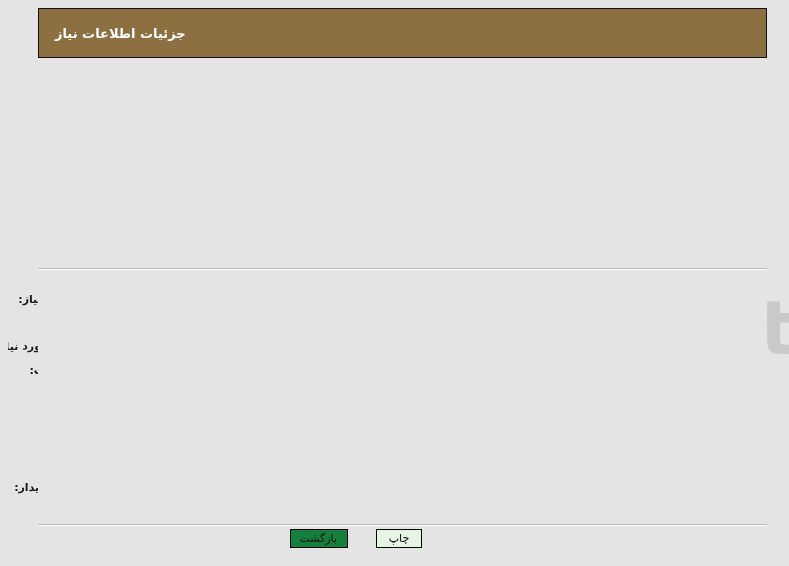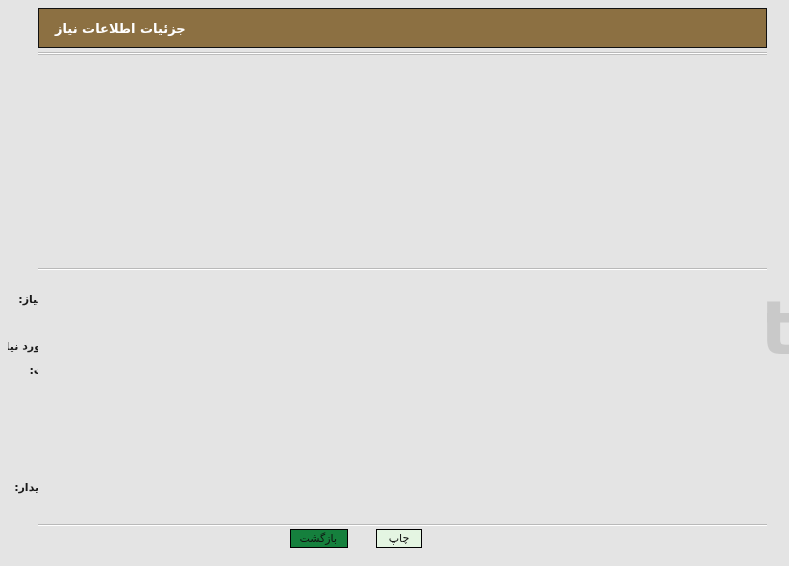--- a/index.html
+++ b/index.html
@@ -37,21 +37,21 @@
   .wm-logo {
     position: absolute;
     left: 178px; top: 12px;
     width: 150px; height: 112px;
   }
 
   
   .titlebar {
     position: absolute;
     left: 30px; top: 8px;
-    width: 729px; height: 40px;
+    width: 729px; height: 50px;
     background: #8c7042;
     border: 1px solid #111;
     color: #ffffff;
     font-size: 13px;
     font-weight: bold;
     display: flex;
     align-items: center;
     justify-content: flex-end;
     padding-left: 16px;
     padding-right: 16px;

